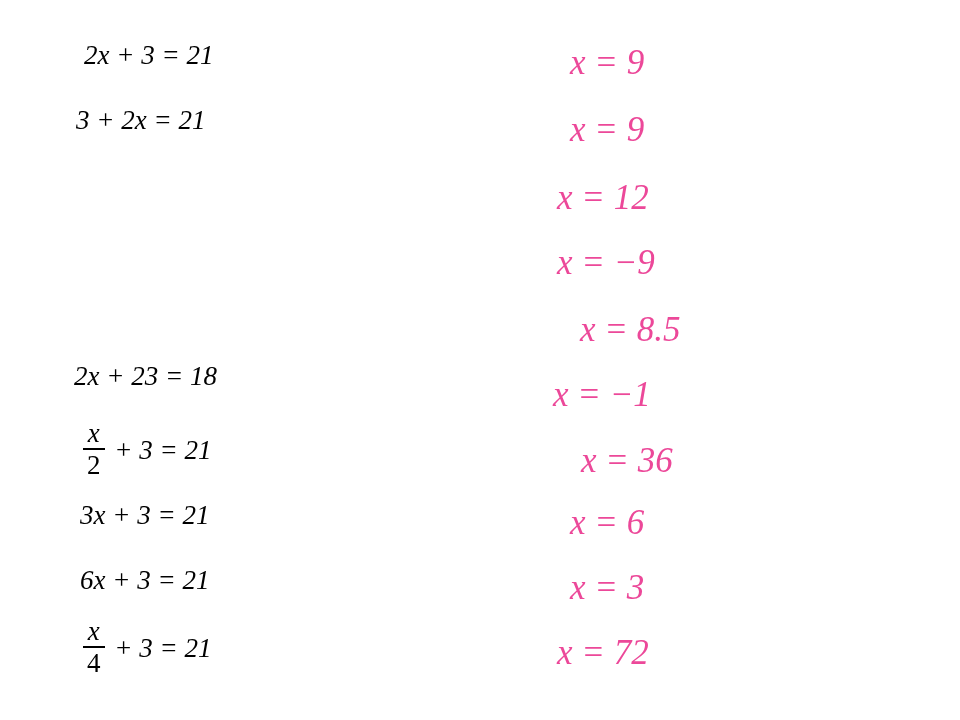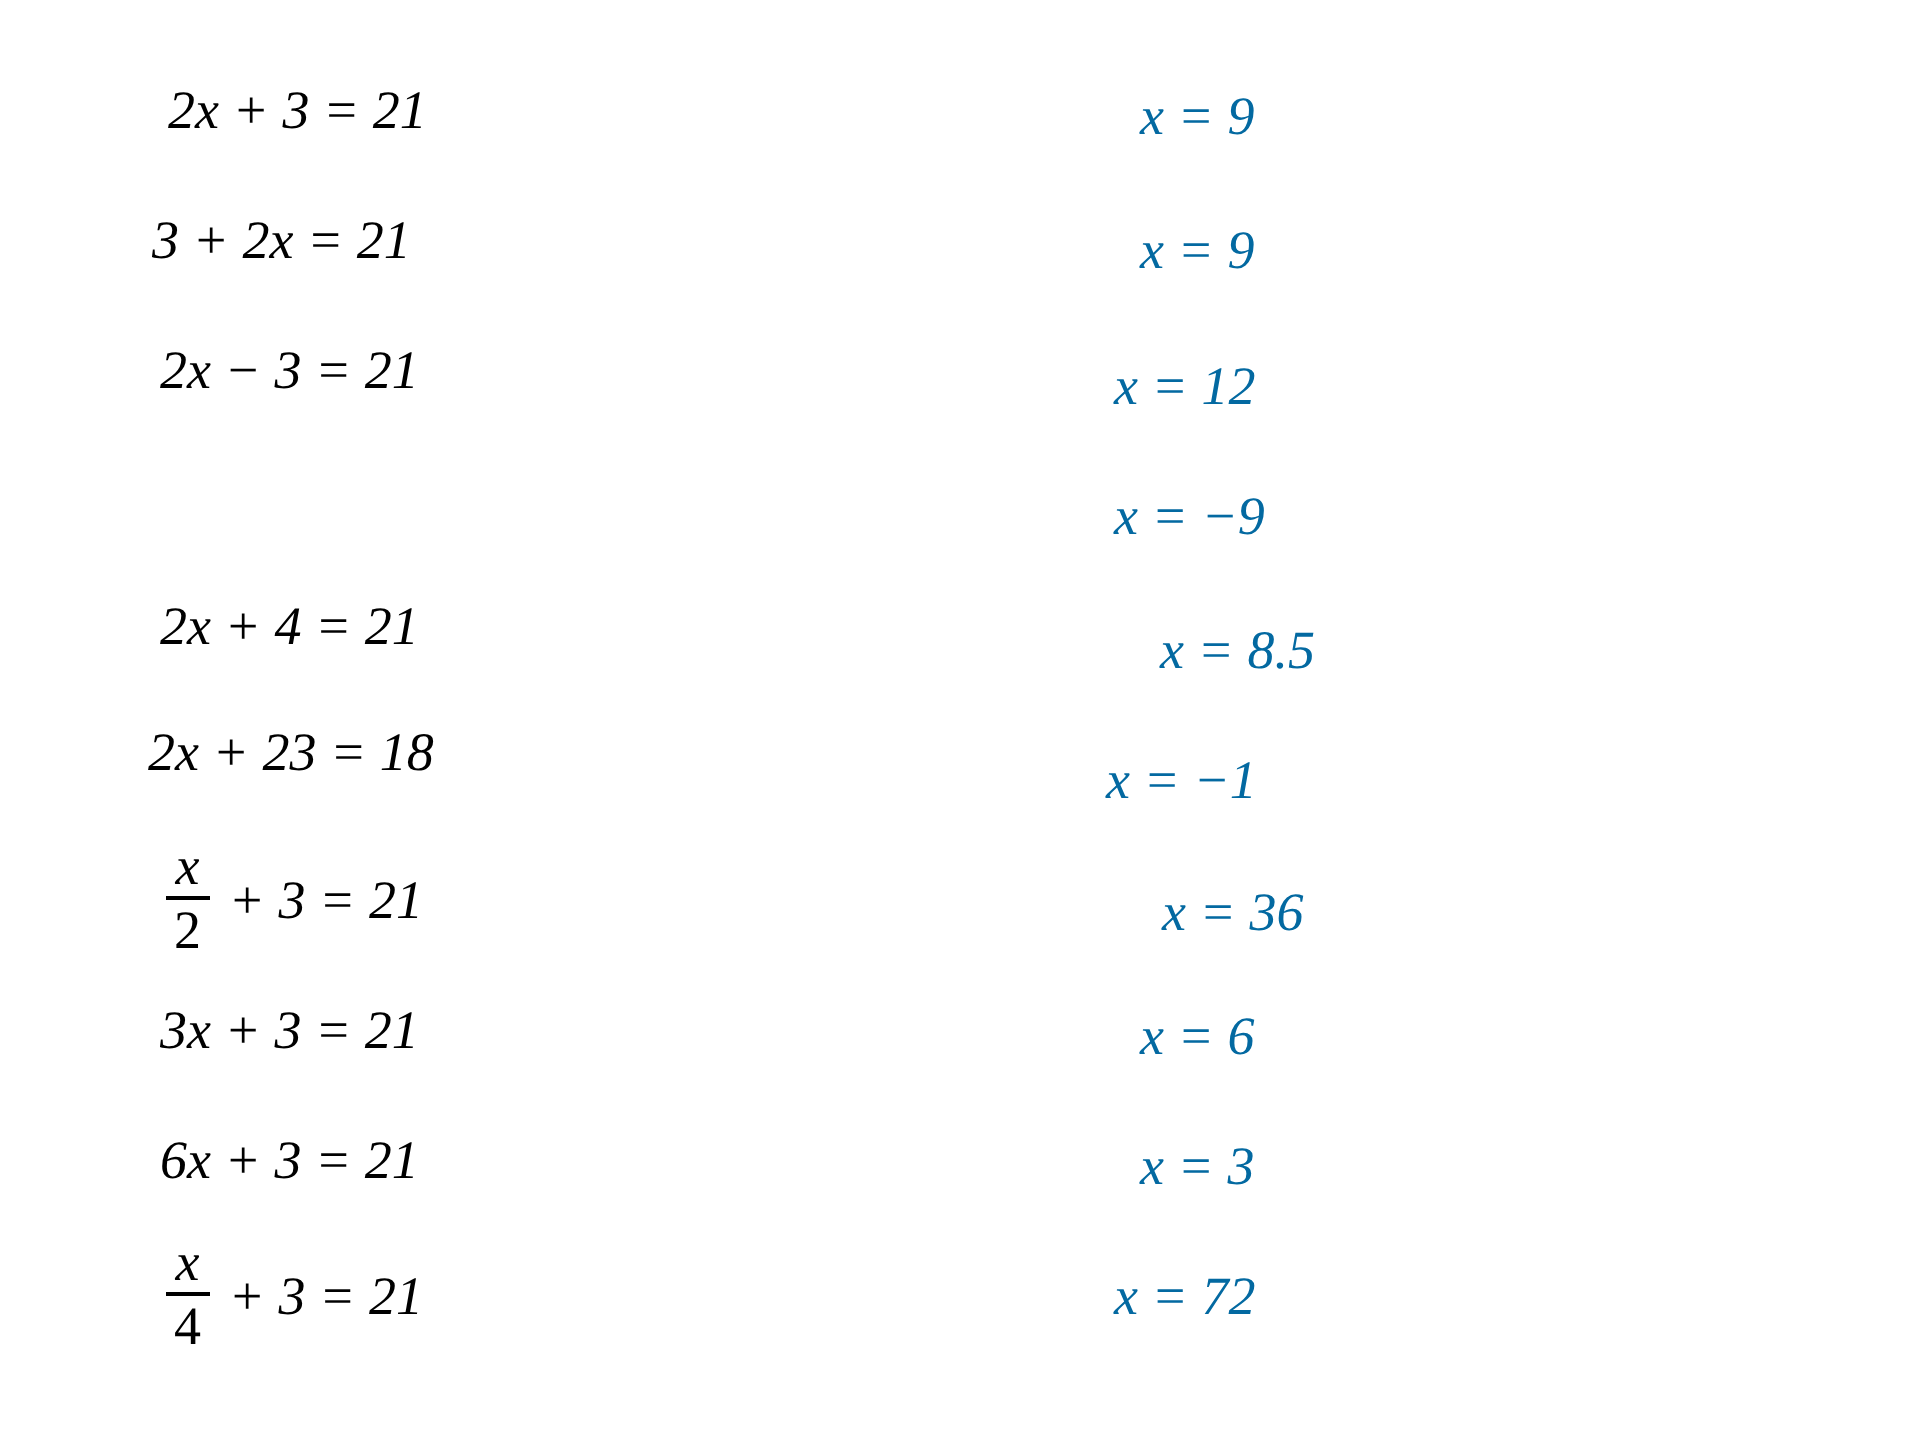--- a/index.html
+++ b/index.html
@@ -23,22 +23,22 @@
   .eq {
     position: absolute;
     color: #000000;
     font-size: 27px;
     font-style: italic;
     white-space: nowrap;
     text-align: left;
   }
   .ans {
     position: absolute;
-    color: #0369a1;
-    font-size: 27px;
+    color: #ec4899;
+    font-size: 35px;
     font-style: italic;
     white-space: nowrap;
   }
   
   .frac {
     display: inline-block;
     vertical-align: middle;
     text-align: center;
     position: relative;
     top: -1px;
@@ -71,26 +71,24 @@
 <body>
 
 <div class="slide">
 
   <div class="eq" style="left:84px; top:40px;">2x + 3 = 21</div>
   <div class="ans" style="left:570px; top:43px;">x = 9</div>
 
   <div class="eq" style="left:76px; top:105px;">3  + 2x = 21</div>
   <div class="ans" style="left:570px; top:110px;">x = 9</div>
 
-  <div class="eq" style="left:80px; top:170px;">2x − 3 = 21</div>
   <div class="ans" style="left:557px; top:178px;">x = 12</div>
 
   <div class="ans" style="left:557px; top:243px;">x = −9</div>
 
-  <div class="eq" style="left:80px; top:298px;">2x + 4 = 21</div>
   <div class="ans" style="left:580px; top:310px;">x = 8.5</div>
 
   <div class="eq" style="left:74px; top:361px;">2x + 23 = 18</div>
   <div class="ans" style="left:553px; top:375px;">x = −1</div>
 
   <div class="eq" style="left:80px; top:420px;">
     <span class="frac">
       <span class="top">x</span>
       <span class="bar"></span>
       <span class="bot">2</span>

